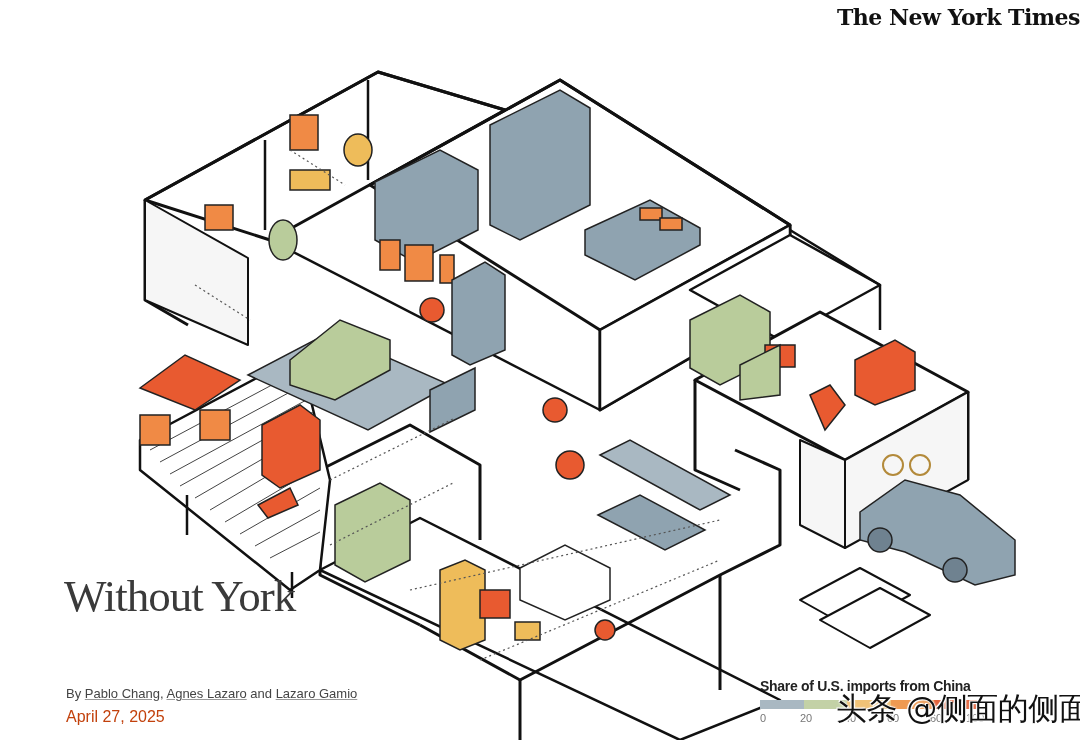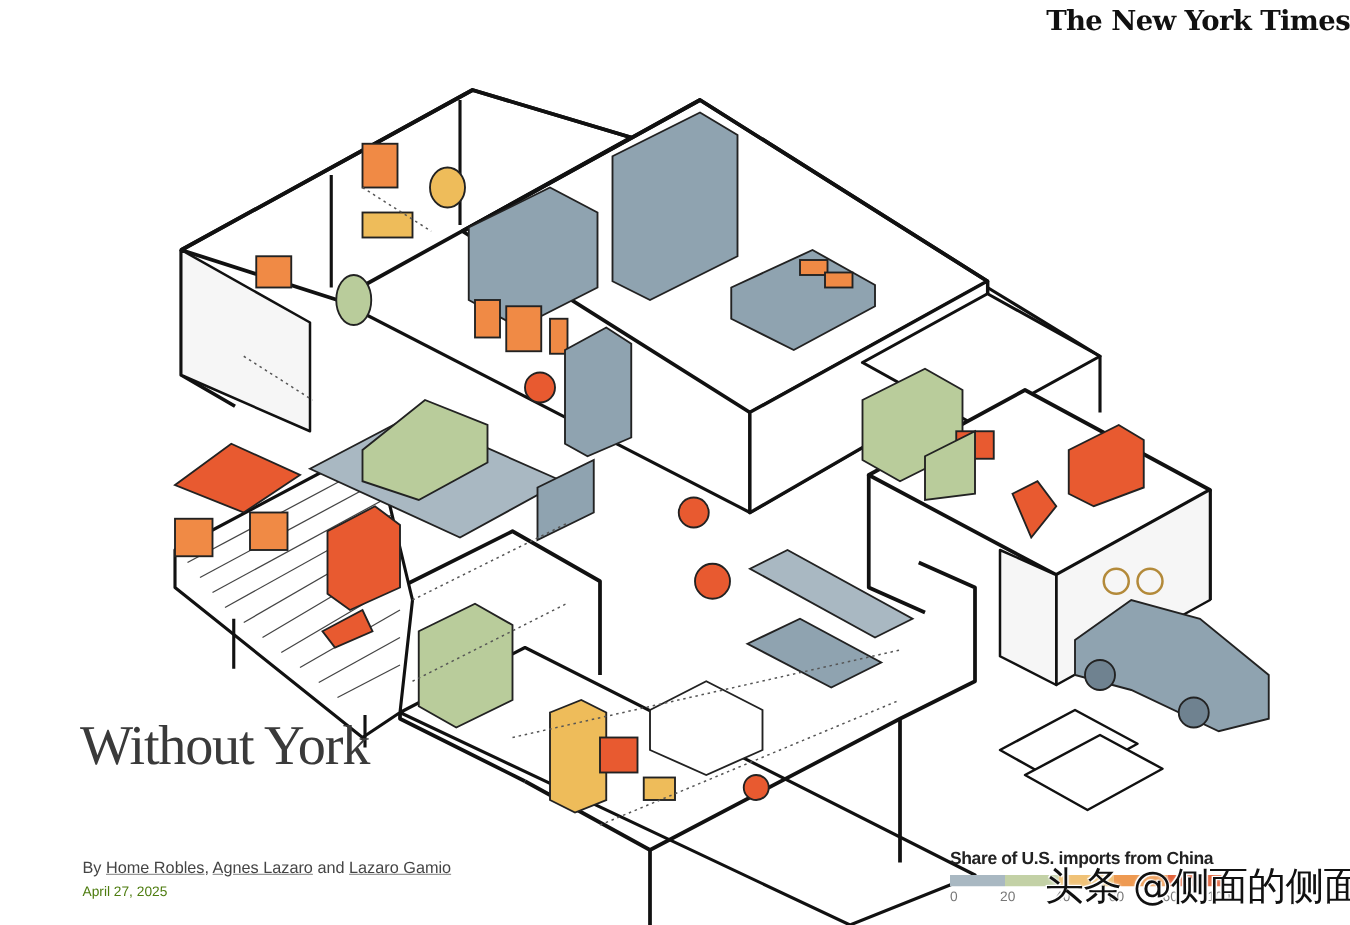--- a/index.html
+++ b/index.html
@@ -3,21 +3,21 @@
 <meta charset="utf-8">
 <style>
   html, body { margin:0; padding:0; background:#ffffff; }
   body { width:1080px; height:740px; position:relative; overflow:hidden; font-family:"Liberation Sans", sans-serif; color:#121212; }
   .masthead { position:absolute; left:0; top:4px; width:1080px; text-align:right; font-family:"DejaVu Serif", serif; font-weight:bold; font-size:22px; letter-spacing:-0.5px; color:#111; }
   .illustration { position:absolute; left:0; top:0; width:1080px; height:740px; }
   .headline { position:absolute; left:64px; top:574px; font-family:"Liberation Serif", serif; font-size:45px; line-height:44px; color:#3a3a3a; letter-spacing:-1px; }
   .headline div { white-space:nowrap; }
   .byline { position:absolute; left:66px; top:686px; font-size:13px; color:#444; white-space:nowrap; }
   .byline a { color:#444; text-decoration:underline; text-decoration-color:#999; }
-  .dateline { position:absolute; left:66px; top:708px; font-size:11px; color:#4d7c0f; }
+  .dateline { position:absolute; left:66px; top:708px; font-size:16px; color:#c2410c; }
   .legend { position:absolute; left:760px; top:662px; width:230px; }
   .legend-title { font-size:14px; font-weight:bold; color:#222; white-space:nowrap; letter-spacing:-0.3px;margin-top:16px; }
   .legend-bar { display:flex; height:9px; margin-top:6px; width:218px; }
   .legend-bar span { flex:1; }
   .legend-ticks { position:relative; height:14px; margin-top:3px; font-size:11px; color:#777; }
   .legend-ticks span { position:absolute; top:0; }
   .watermark { position:absolute; left:836px; top:688px; font-family:"DejaVu Sans", sans-serif; font-size:31px; color:#111; text-shadow:0 0 2px #fff, 0 0 3px #fff, 1px 1px 0 #fff, -1px -1px 0 #fff; white-space:nowrap; letter-spacing:-0.5px; }
 </style>
 </head>
 <body>
@@ -149,21 +149,21 @@
 </svg>
 
 <div class="masthead">The New York Times</div>
 
 <div class="headline">
   <div>Without York</div>
 </div>
 
 <div class="byline">
   <span>By</span>
-  <a>Home Robles</a><span>, </span><a>Agnes Lazaro</a><span> and </span><a>Lazaro Gamio</a>
+  <a>Pablo Chang</a><span>, </span><a>Agnes Lazaro</a><span> and </span><a>Lazaro Gamio</a>
 </div>
 
 <div class="dateline">April 27, 2025</div>
 
 <div class="legend">
   <div class="legend-title">Share of U.S. imports from China</div>
   <div class="legend-bar">
     <span style="background:#a9b8c2"></span>
     <span style="background:#c3d1a6"></span>
     <span style="background:#f0c277"></span>

